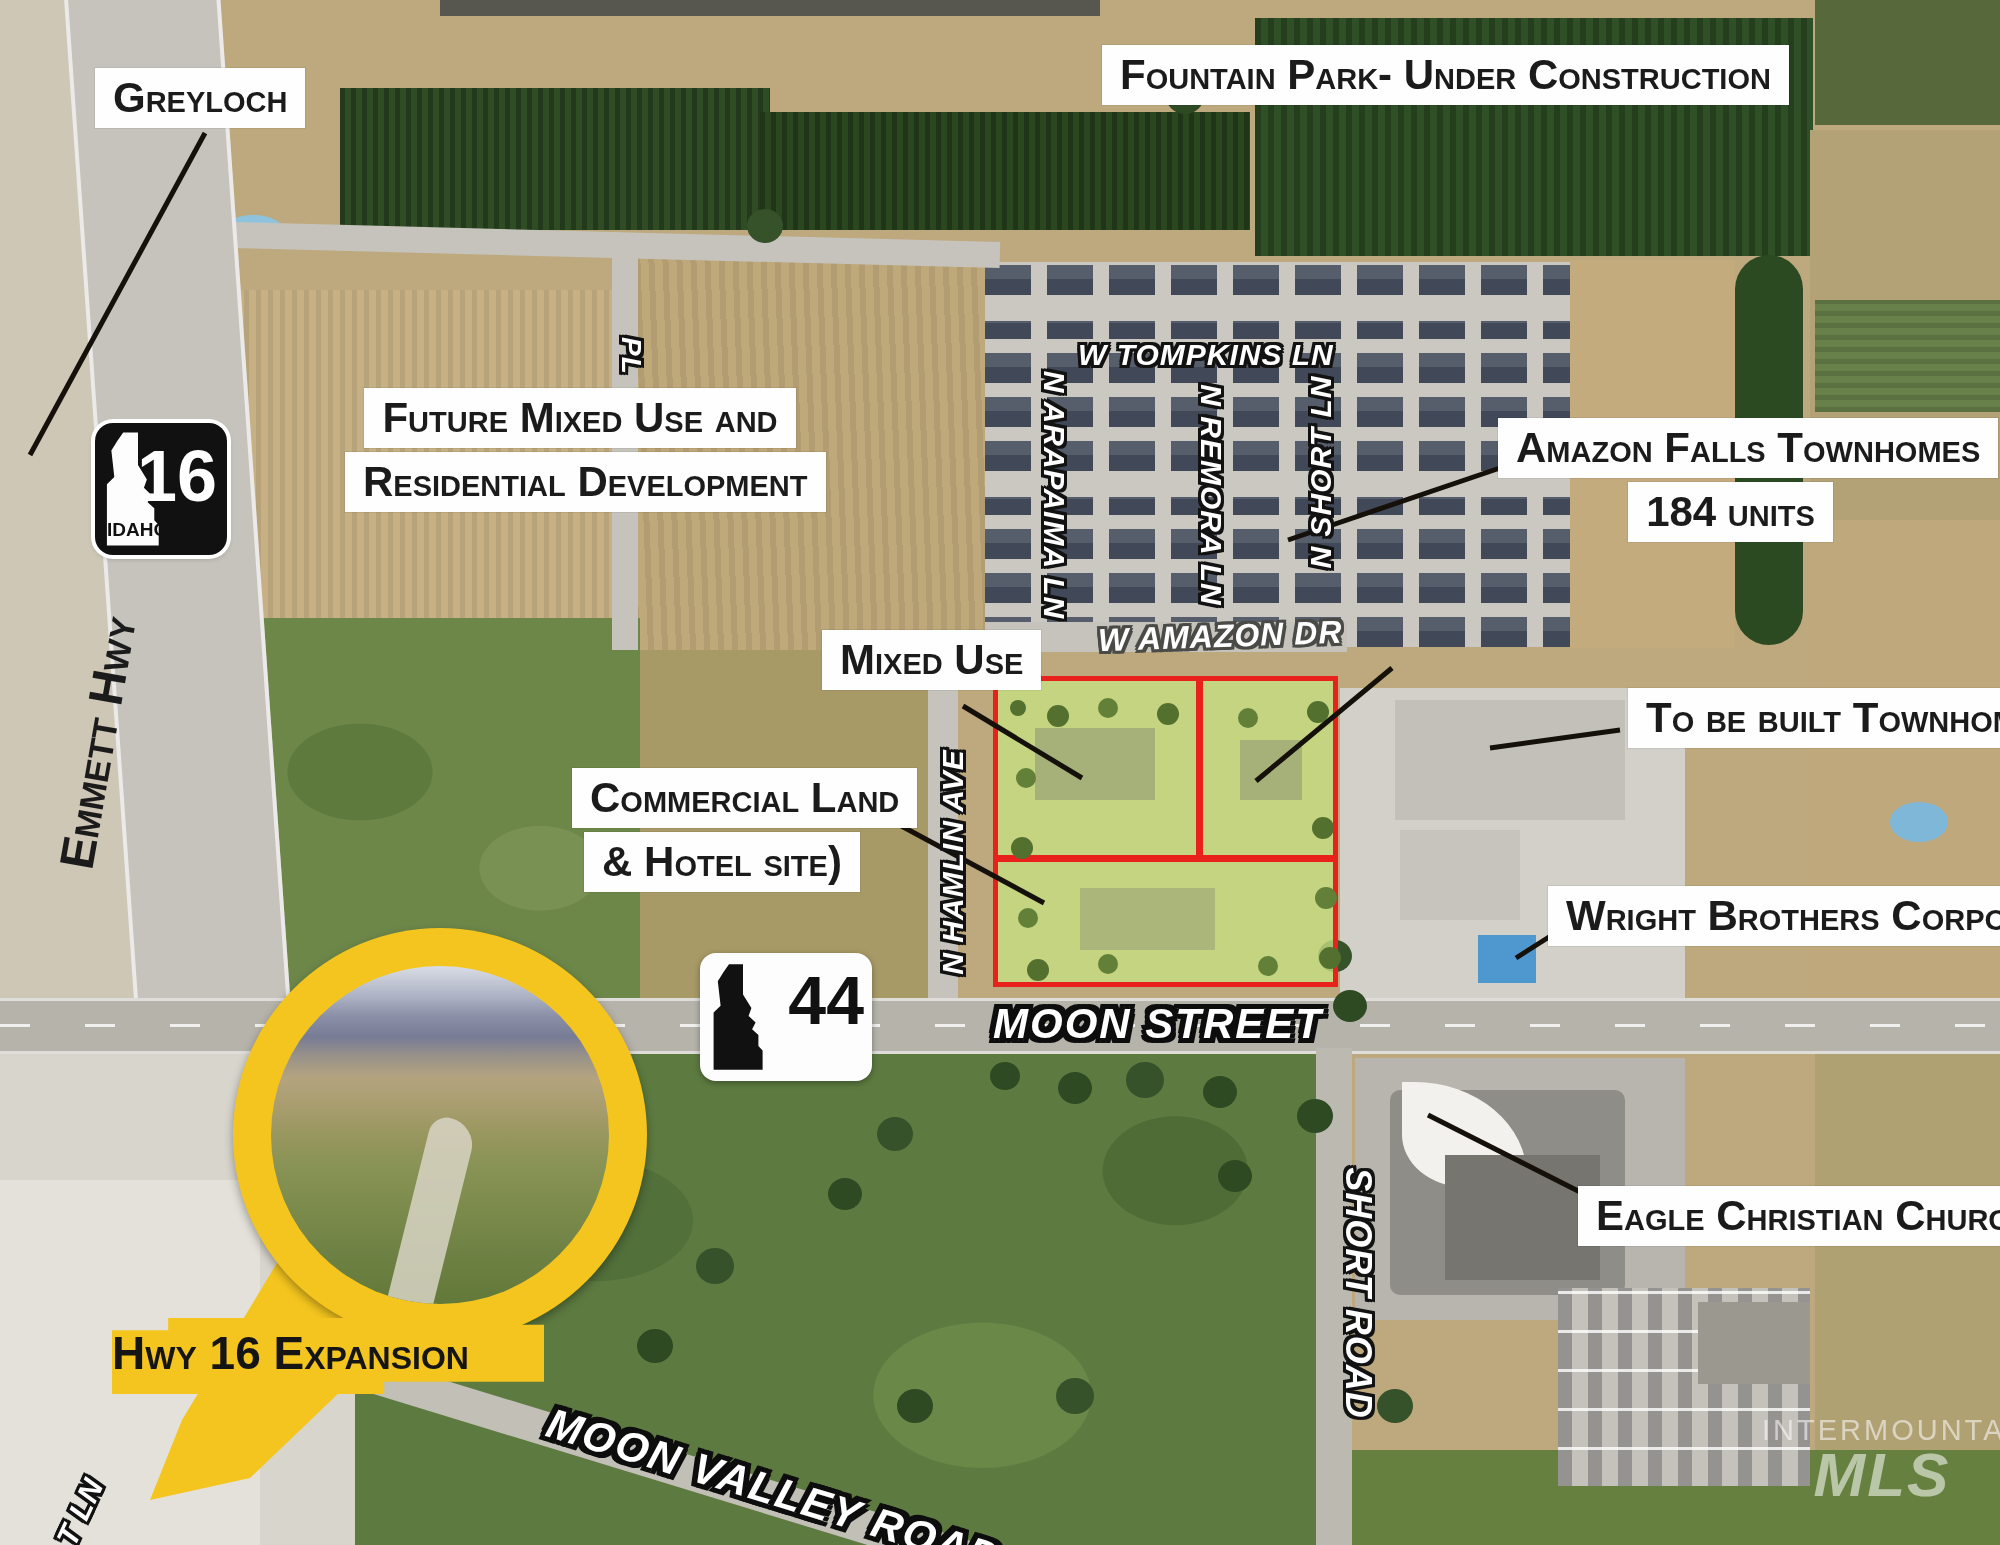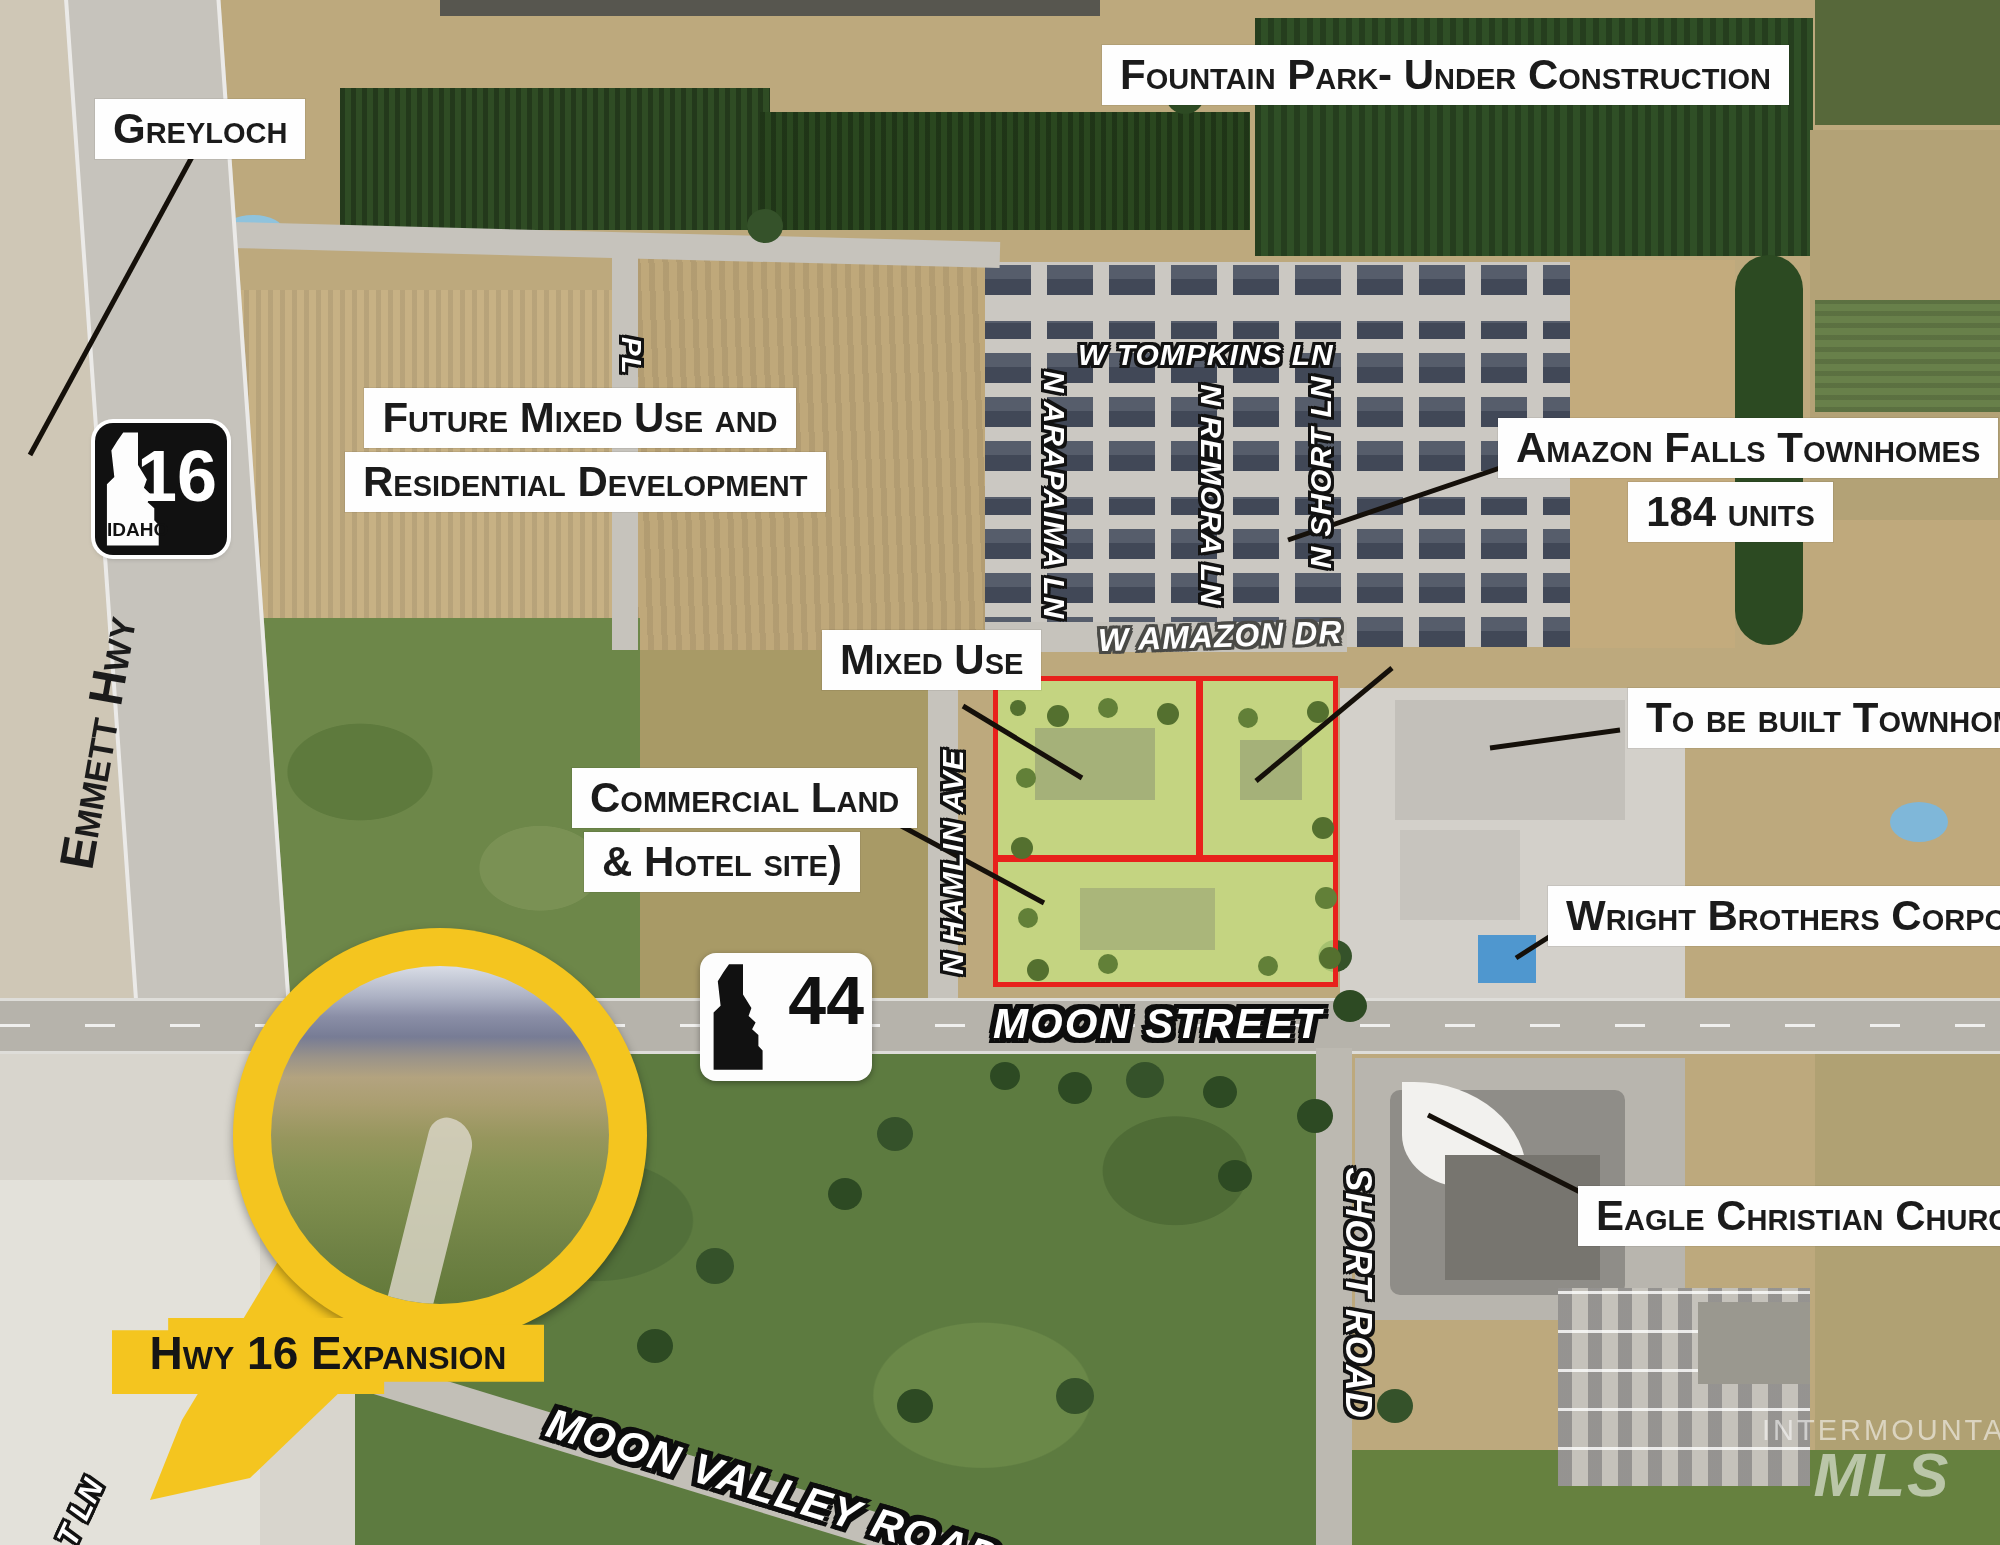--- a/index.html
+++ b/index.html
@@ -50,21 +50,21 @@
   .pin-photo{position:absolute;left:38px;top:38px;width:338px;height:338px;border-radius:50%;
              overflow:hidden;
              background:linear-gradient(180deg,#d9dde6 0%,#adb2c4 9%,#8a8ea6 15%,#777c95 21%,
              #9a9389 27%,#b3a37f 33%,#aa9e70 41%,#96965d 51%,#869253 61%,#7a8a4b 73%,
              #6e8144 85%,#627939 100%);}
   .pin-road{position:absolute;left:135px;top:150px;width:46px;height:220px;background:#d8d4c4;
             border-radius:40px 60px 30px 50px;transform:rotate(14deg);opacity:.85;}
   .pin-banner{position:absolute;left:112px;top:1318px;width:432px;height:76px;background:#f4c51f;
               clip-path:polygon(0% 16%,13% 16%,13% 0%,85% 0%,85% 9%,100% 9%,100% 84%,
               63% 84%,63% 100%,0% 100%);}
-  .pin-banner span{position:absolute;left:0;right:0;top:8px;text-align:center;color:#151515;
+  .pin-banner span{position:absolute;left:0;right:0;top:8px;text-align:left;color:#151515;
               font-weight:700;font-variant:small-caps;font-size:46px;}
   
   .wm{position:absolute;left:1762px;top:1414px;width:240px;text-align:center;
       color:rgba(255,255,255,0.55);}
   .wm .l1{font-size:29px;letter-spacing:3px;font-weight:400;}
   .wm .l2{font-size:62px;font-weight:700;font-style:italic;margin-top:-8px;letter-spacing:2px;}
 </style>
 </head>
 <body>
 
@@ -168,21 +168,21 @@
   <div class="shield16">
     <div class="idaho"></div>
     <div class="num">16</div>
     <div class="state">IDAHO</div>
   </div>
   <div class="shield44">
     <div class="idaho"></div>
     <div class="num">44</div>
   </div>
 
-  <div class="callout" style="left:95px;top:68px;margin-top:31px;">Greyloch</div>
+  <div class="callout" style="left:95px;top:68px;">Greyloch</div>
   <div class="callout" style="left:1102px;top:45px;">Fountain Park- Under Construction</div>
   <div class="callout-wrap" style="left:345px;top:388px;width:470px;">
     <div class="callout">Future Mixed Use and</div><br>
     <div class="callout">Residential Development</div>
   </div>
   <div class="callout-wrap" style="left:1498px;top:418px;width:465px;">
     <div class="callout">Amazon Falls Townhomes</div><br>
     <div class="callout">184 units</div>
   </div>
   <div class="callout" style="left:822px;top:630px;">Mixed Use</div>

